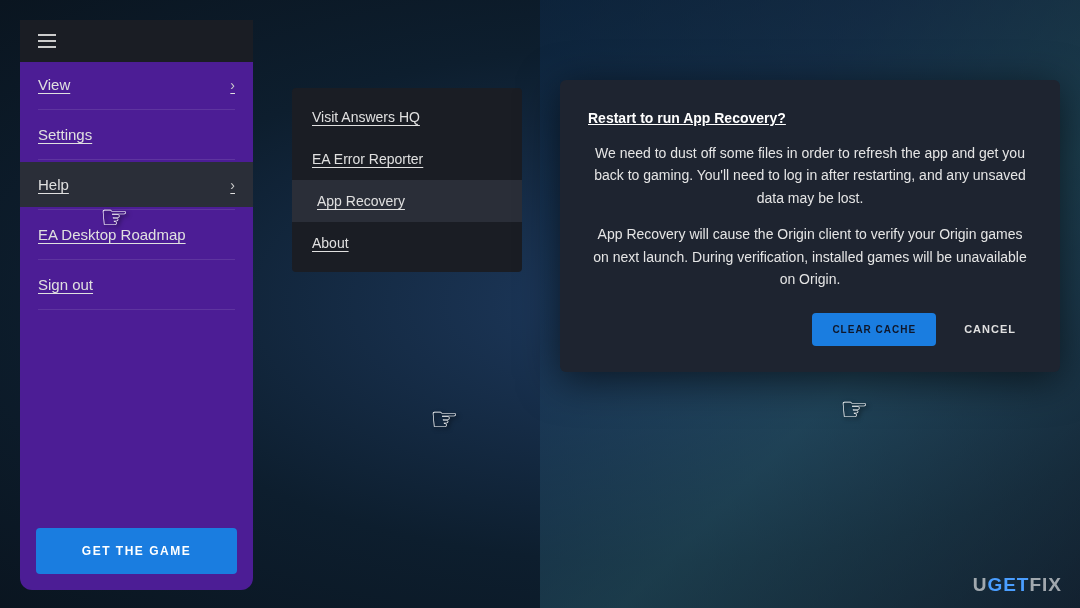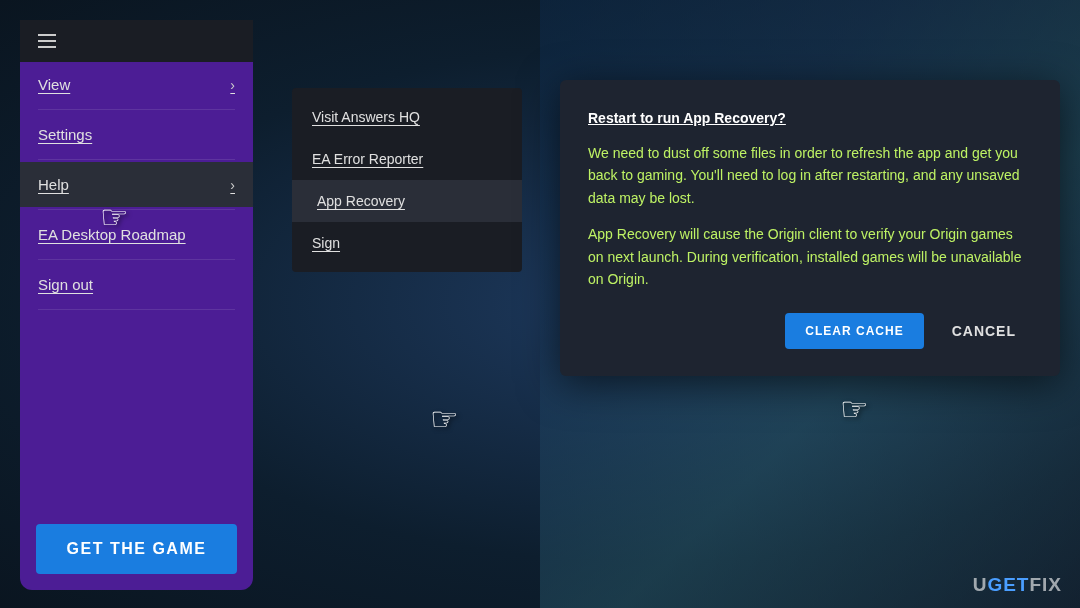--- a/index.html
+++ b/index.html
@@ -96,21 +96,21 @@
       padding: 16px;
     }
 
     .get-game-btn {
       width: 100%;
       padding: 16px;
       background: #1a7de0;
       color: white;
       border: none;
       border-radius: 4px;
-      font-size: 16px;
+      font-size: 12px;
       font-weight: 700;
       letter-spacing: 1.5px;
       cursor: pointer;
       text-transform: uppercase;
     }
 
     
     .sub-menu {
       position: absolute;
       left: 292px;
@@ -156,56 +156,57 @@
     .dialog-title {
       font-size: 14px;
       font-weight: 700;
       color: #ffffff;
       margin-bottom: 16px;
       text-decoration: underline;
     }
 
     .dialog-body {
       font-size: 14px;
-      color: #bef264;
+      color: #e5e5e5;
       line-height: 1.6;
       margin-bottom: 14px;
+      text-align: center;
     }
 
     .dialog-body p + p {
       margin-top: 14px;
     }
 
     .dialog-actions {
       display: flex;
       gap: 12px;
       justify-content: flex-end;
       margin-top: 22px;
       align-items: center;
     }
 
     .btn-clear-cache {
       background: #1a7de0;
-      color: #ffffff;
+      color: #0f172a;
       border: none;
       padding: 11px 20px;
-      font-size: 12px;
+      font-size: 10px;
       font-weight: 700;
       letter-spacing: 1px;
       text-transform: uppercase;
       border-radius: 4px;
       cursor: pointer;
     }
 
     .btn-cancel {
       background: transparent;
       color: #e0e0e0;
       border: none;
       padding: 11px 16px;
-      font-size: 14px;
+      font-size: 11px;
       font-weight: 700;
       letter-spacing: 1px;
       text-transform: uppercase;
       cursor: pointer;
     }
 
     
     .cursor-hand {
       position: absolute;
       z-index: 50;
@@ -307,21 +308,21 @@
   <div class="sub-menu-item">
     <span>Visit Answers HQ</span>
   </div>
   <div class="sub-menu-item">
     <span>EA Error Reporter</span>
   </div>
   <div class="sub-menu-item active">
     <span>App Recovery</span>
   </div>
   <div class="sub-menu-item">
-    <span>Sign</span>
+    <span>About</span>
   </div>
 </div>
 
 <div class="dialog-overlay">
   <div class="dialog-title">Restart to run App Recovery?</div>
   <div class="dialog-body">
     <p>We need to dust off some files in order to refresh the app and get you back to gaming. You'll need to log in after restarting, and any unsaved data may be lost.</p>
     <p>App Recovery will cause the Origin client to verify your Origin games on next launch. During verification, installed games will be unavailable on Origin.</p>
   </div>
   <div class="dialog-actions">

